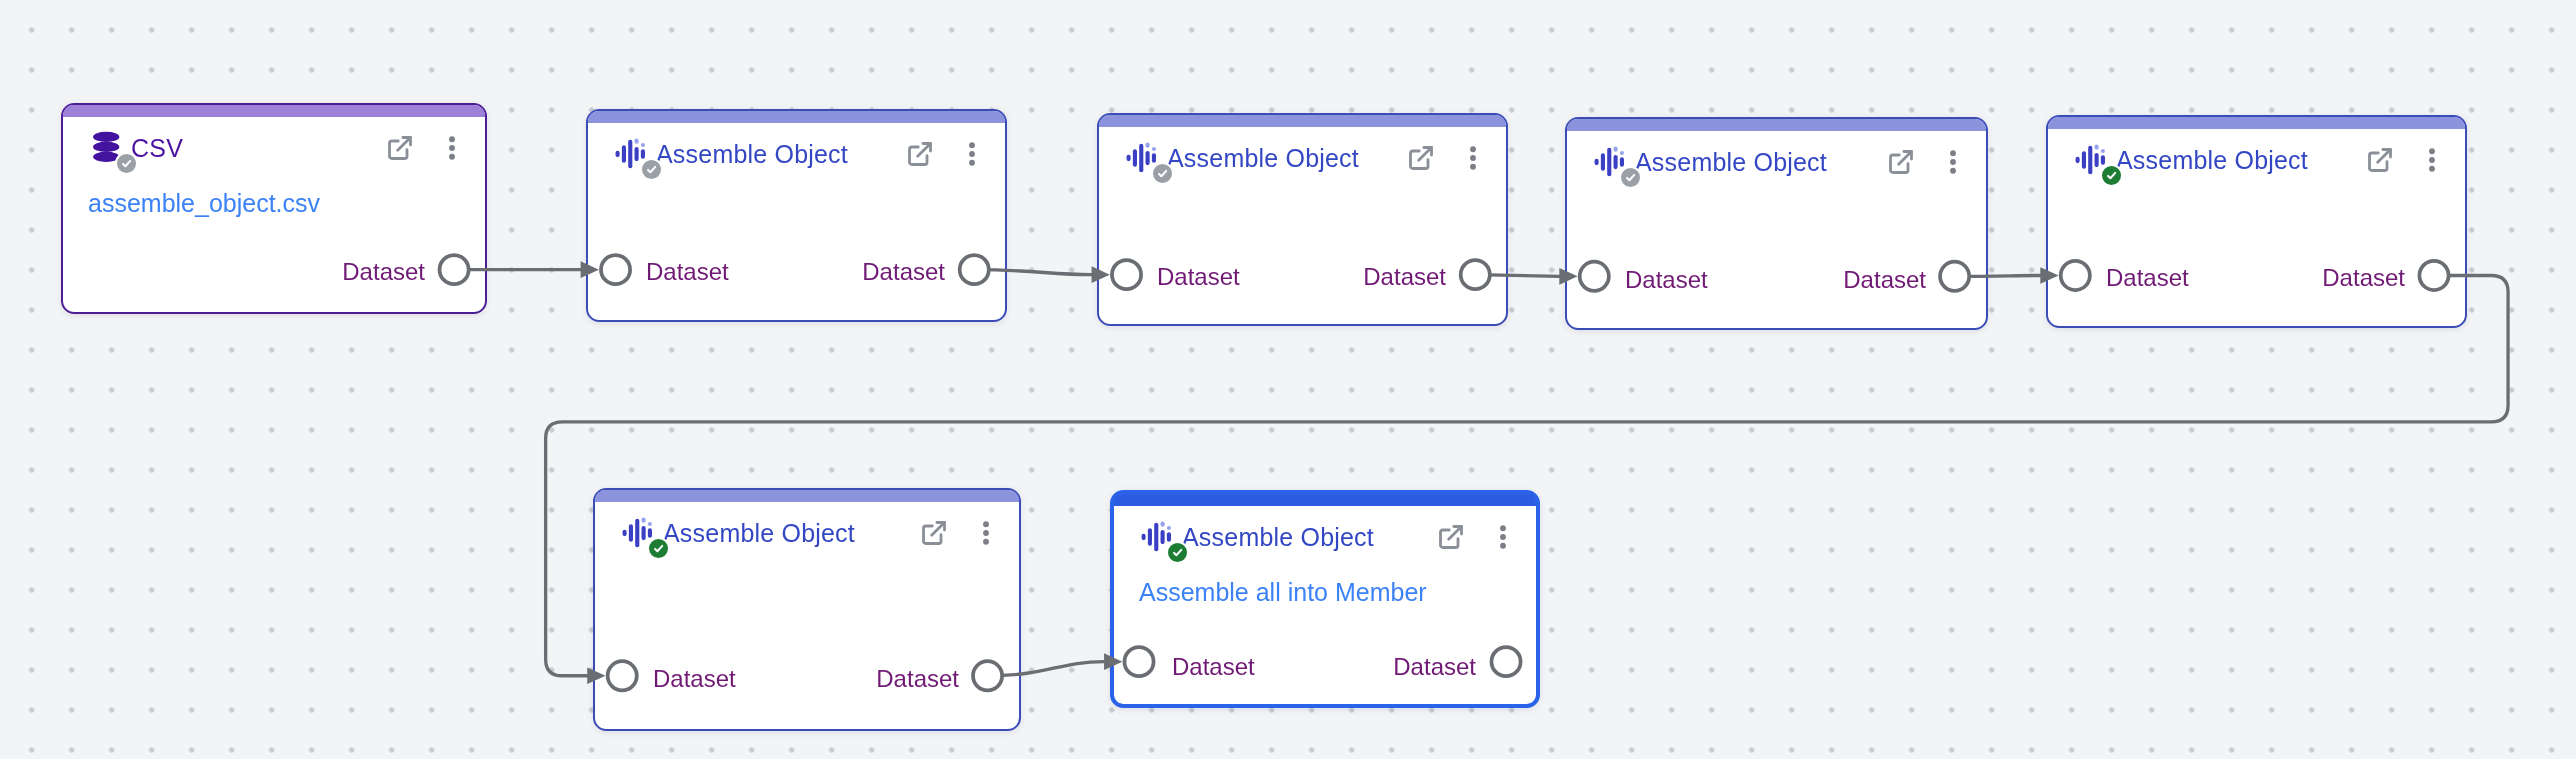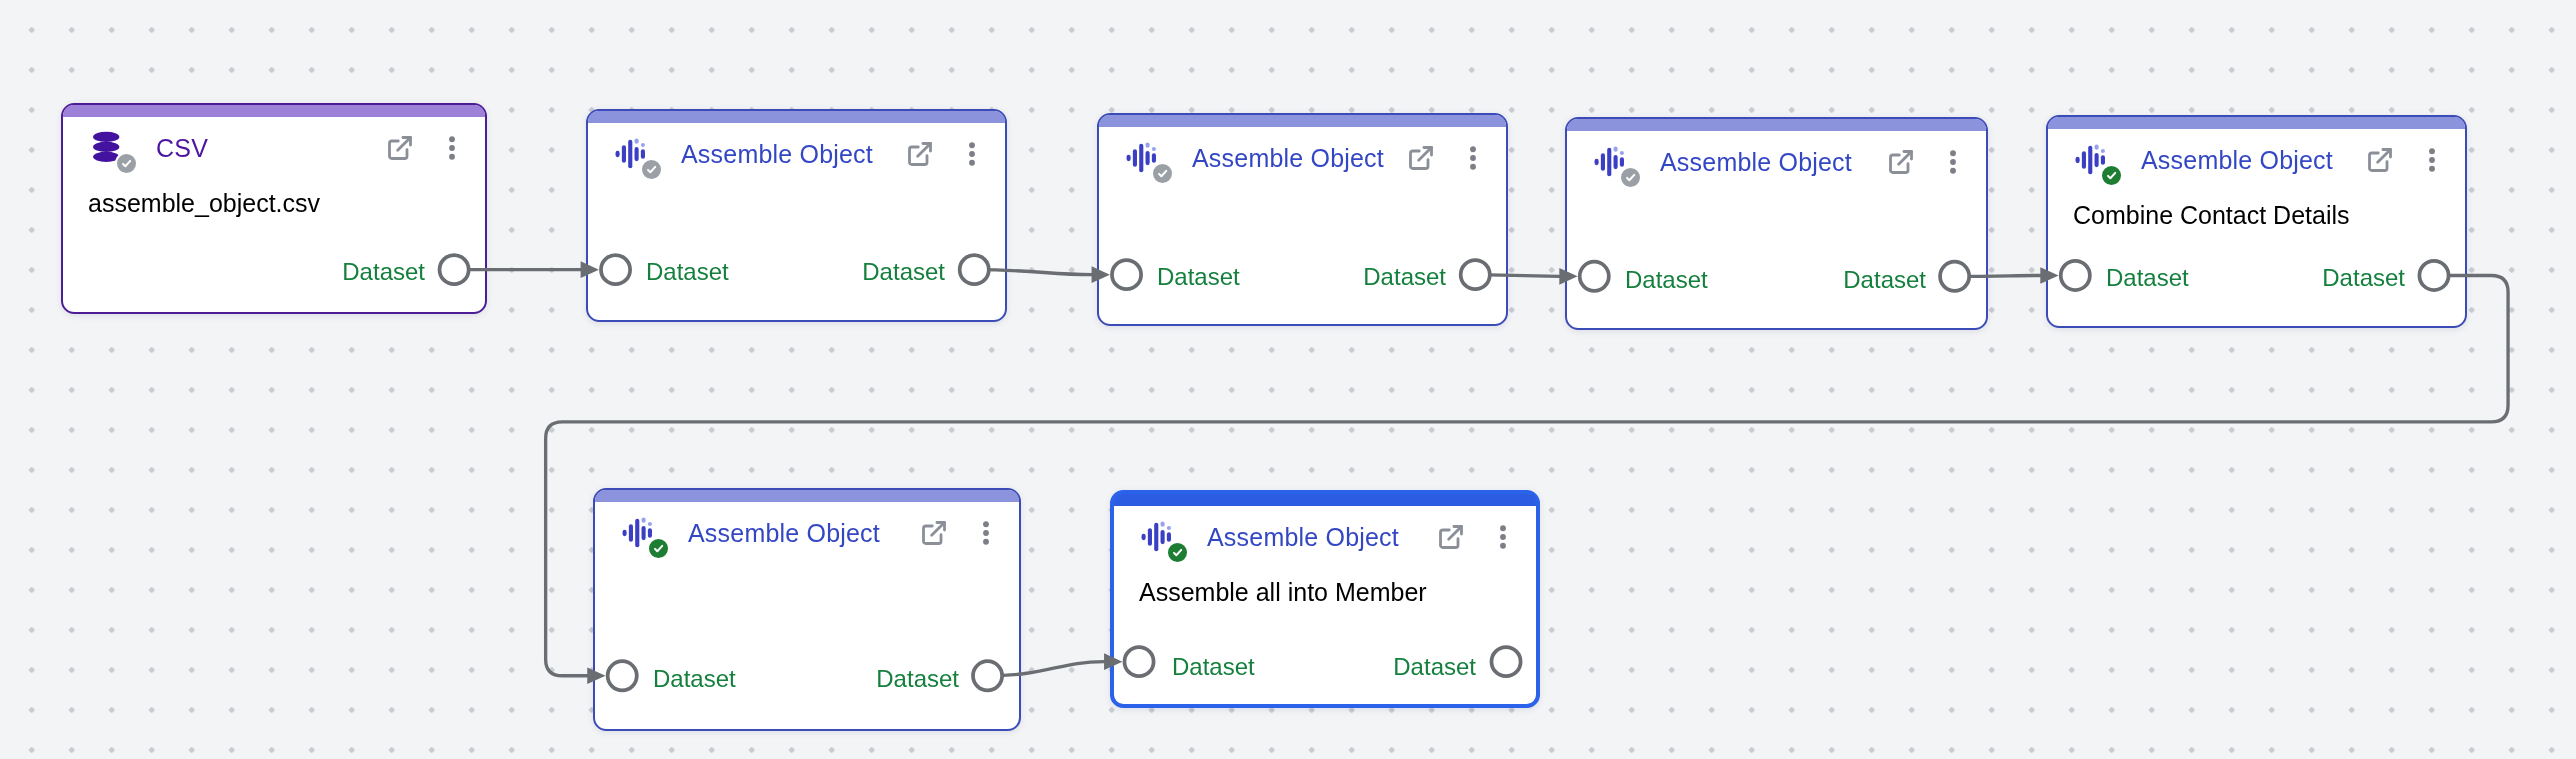--- a/index.html
+++ b/index.html
@@ -33,33 +33,33 @@
   .icon-wrap svg.main{width:38px;height:38px;display:block;margin-top:1.7px;}
   .badge{
     position:absolute;right:-8.3px;bottom:-5.8px;width:23px;height:23px;
     border-radius:50%;border:2.5px solid #ffffff;box-sizing:border-box;
     display:flex;align-items:center;justify-content:center;
   }
   .badge.gray{background:#9aa0a6;}
   .badge.green{background:#1d7d33;}
   .badge svg{width:13.3px;height:13.3px;display:block;}
   .title{
-    margin-left:26px;font-size:25px;font-weight:500;color:#3347c4;
+    margin-left:1px;font-size:25px;font-weight:500;color:#3347c4;
     letter-spacing:0.2px;white-space:nowrap;
   }
   .node.csv .title{color:#4c15a1;}
   .hactions{margin-left:auto;display:flex;align-items:center;gap:21.6px;}
   .hbtn{width:30px;height:30px;display:flex;align-items:center;justify-content:center;cursor:pointer;}
   .hbtn svg{width:28px;height:28px;display:block;}
   .desc{
     position:absolute;top:80px;left:25px;right:25px;
-    font-size:25px;line-height:37px;color:#000000;
+    font-size:25px;line-height:37px;color:#3b82f6;
   }
   .plabel{
-    position:absolute;font-size:24px;color:#15803d;
+    position:absolute;font-size:24px;color:#701a75;
     height:37px;line-height:37px;white-space:nowrap;
   }
   .plabel.in{left:58px;}
   .plabel.out{right:60px;}
   #wire-layer{
     position:absolute;left:0;top:0;width:2576px;height:759px;
     z-index:5;pointer-events:none;
   }
   #wire-layer .clickable{pointer-events:auto;}
 </style>
@@ -256,21 +256,20 @@
       </div>
       <div class="hbtn">
         <svg viewBox="0 0 24 24" fill="#7c7f87">
             <circle cx="12" cy="4.5" r="2.5"></circle>
             <circle cx="12" cy="12" r="2.5"></circle>
             <circle cx="12" cy="19.5" r="2.5"></circle>
           </svg>
       </div>
     </div>
   </div>
-  <div class="desc">Combine Contact Details</div>
   <div class="plabel in" style="top:142px;">Dataset</div>
   <div class="plabel out" style="top:142px;">Dataset</div>
 </div>
 
 <div class="node" style="left:593px;top:488px;width:428px;height:243px;">
   <div class="band"></div>
   <div class="header">
     <div class="icon-wrap">
       <svg class="main" viewBox="0 0 24 24">
         <rect x="1.6" y="10" width="2.6" height="4" rx="1.3" fill="#3a3fc4"></rect>

